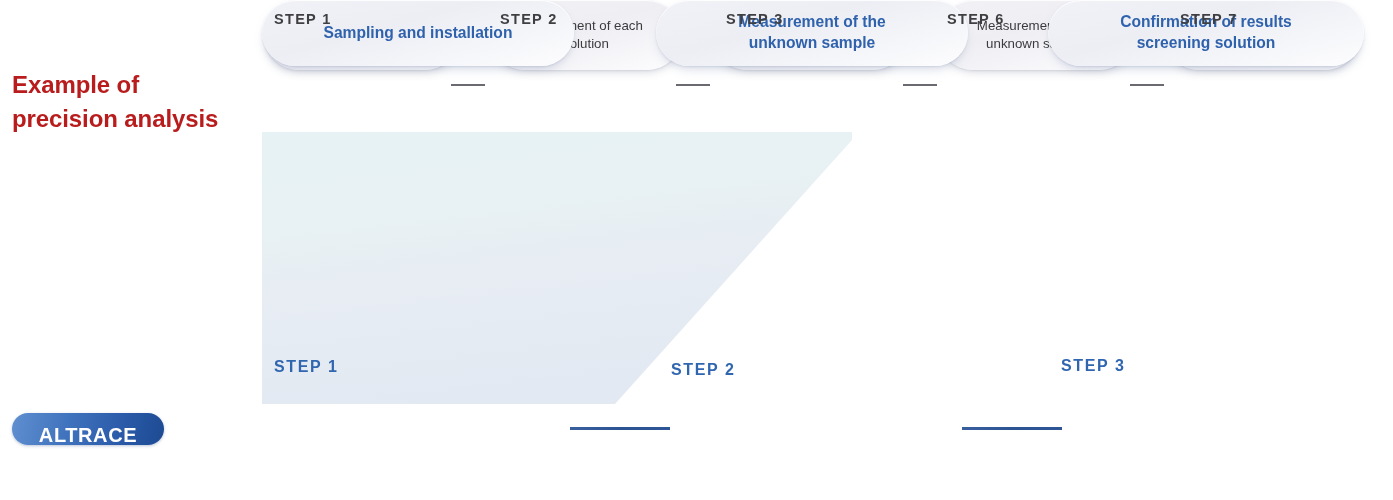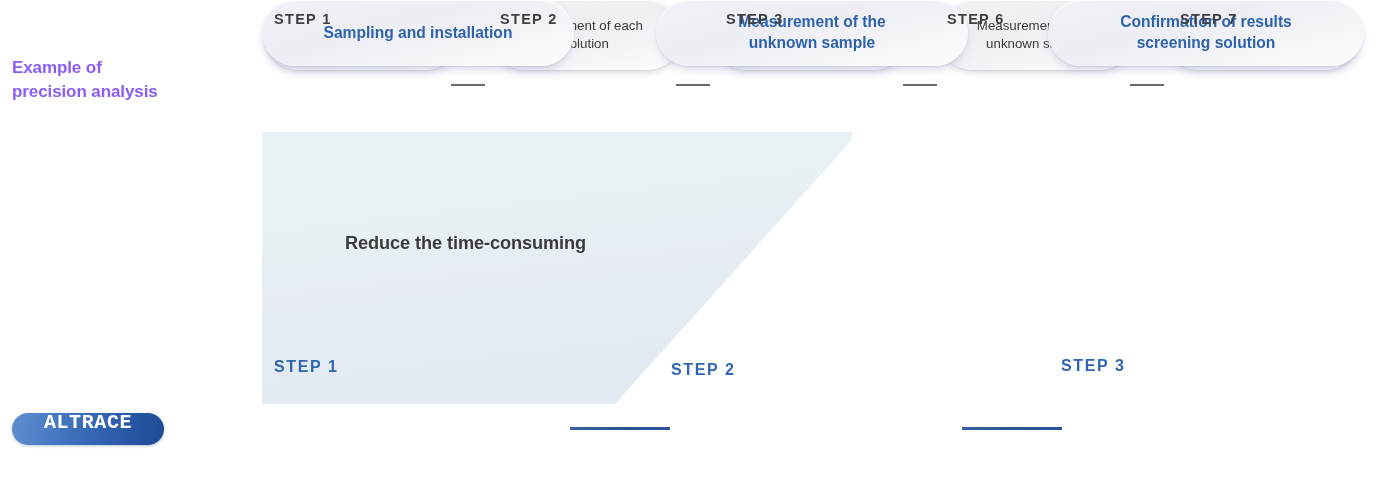--- a/index.html
+++ b/index.html
@@ -28,45 +28,44 @@
     width: 590px;
     height: 272px;
     z-index: 0;
     pointer-events: none;
   }
 
   
   #page-title {
     position: absolute;
     left: 12px;
-    top: 56px;
+    top: 68px;
     width: 240px;
-    font-size: 17px;
+    font-size: 24px;
     font-weight: bold;
     line-height: 1.42;
-    color: #8b5cf6;
+    color: #b91c1c;
     letter-spacing: -0.1px;
     z-index: 3;
   }
 
   
   #altrace-badge {
     position: absolute;
     left: 12px;
     top: 413px;
     width: 152px;
     height: 32px;
     border-radius: 16px;
     background: linear-gradient(100deg, #5f8fd0 0%, #3f72bd 38%, #2a5aa8 72%, #1d4a92 100%);
     box-shadow: 0 1px 3px rgba(30,60,120,0.30);
     display: flex;
-    align-items: flex-start;
+    align-items: flex-end;
     justify-content: center;
     z-index: 4;
-    font-family: Liberation Mono, monospace;
   }
   #altrace-badge .badge-text {
     color: #ffffff;
     font-size: 20px;
     font-weight: bold;
     letter-spacing: 0.6px;
     line-height: 1;
   }
 
   
@@ -167,21 +166,20 @@
   <div id="page-title">
     <div>Example of</div>
     <div>precision analysis</div>
   </div>
 
   <div id="altrace-badge">
     <span class="badge-text">ALTRACE</span>
   </div>
 
   <div id="funnel-caption">
-    <div>Reduce the time-consuming</div>
   </div>
 
   <div class="step-label top-row" style="left:262px;">STEP 1</div>
   <div class="step-label top-row" style="left:488px;">STEP 2</div>
   <div class="step-label top-row" style="left:714px;">STEP 3</div>
   <div class="step-label top-row" style="left:935px;">STEP 6</div>
   <div class="step-label top-row" style="left:1168px;">STEP 7</div>
 
   <div class="connector top-row" style="left:451px; width:34px;"></div>
   <div class="connector top-row" style="left:676px; width:34px;"></div>

